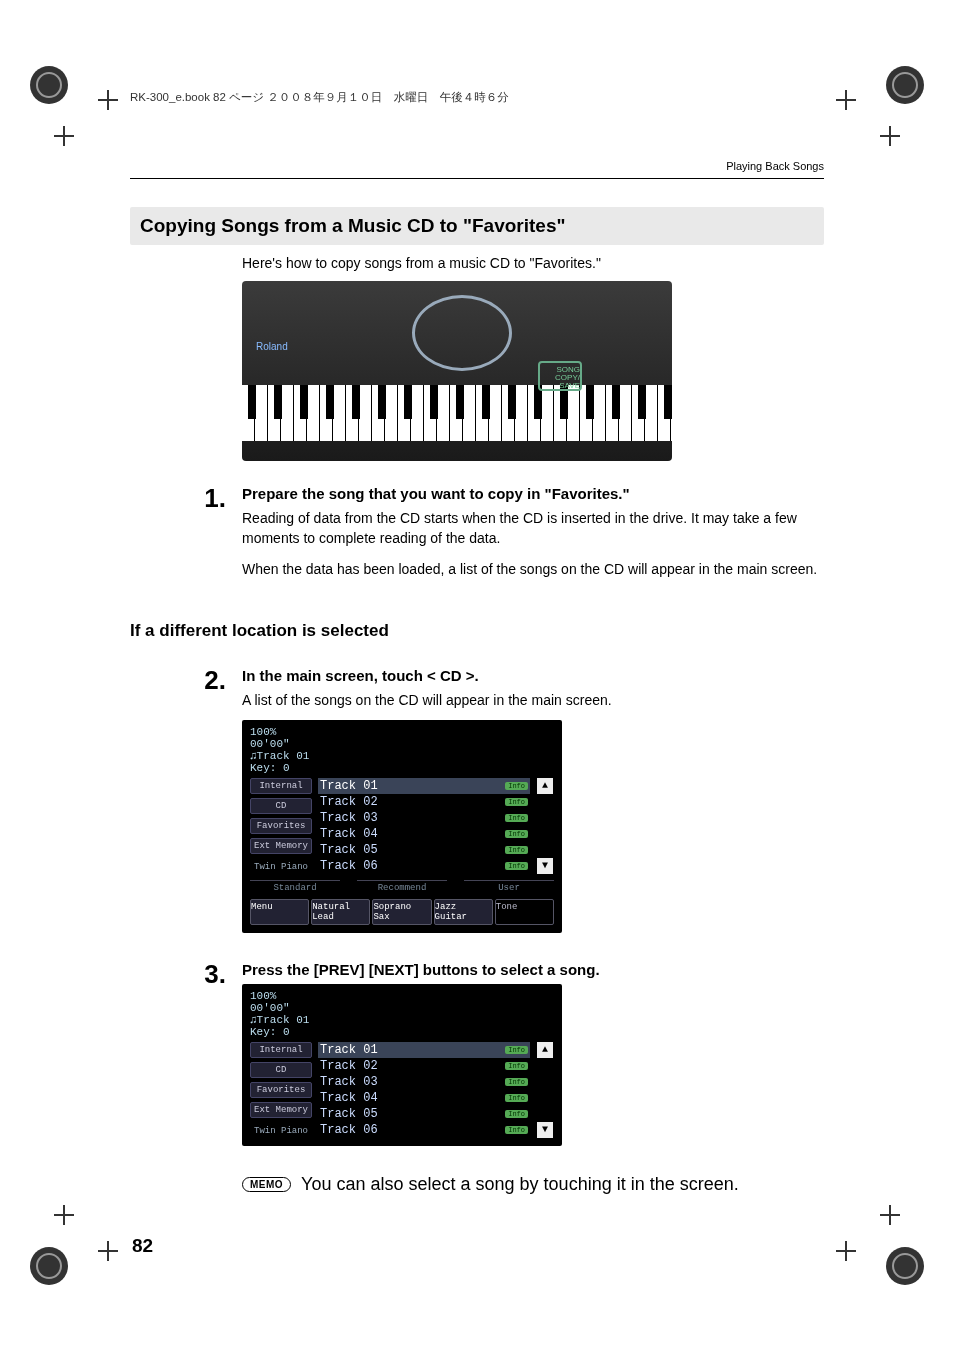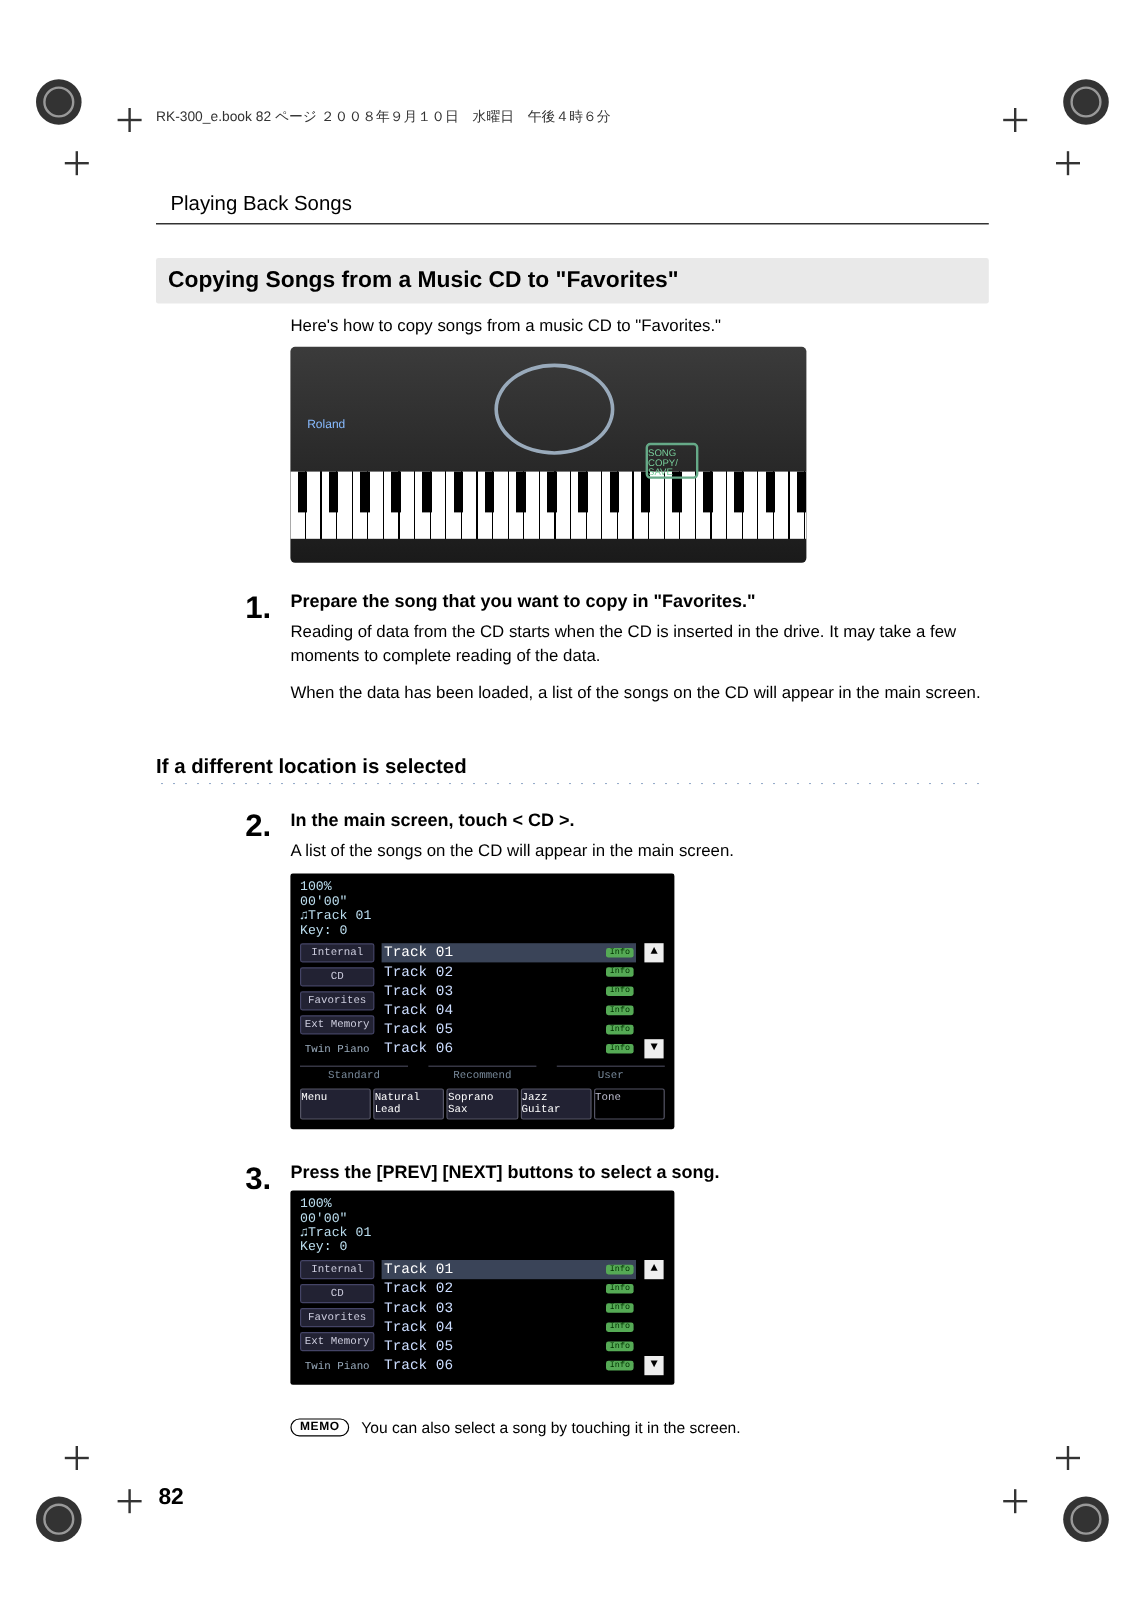--- a/index.html
+++ b/index.html
@@ -27,42 +27,42 @@
   .cross.htl{top:90px;left:98px;} .cross.htr{top:90px;right:98px;}
   .cross.hbl{bottom:90px;left:98px;} .cross.hbr{bottom:90px;right:98px;}
 
   .header-note{
     position:absolute; top:90px; left:130px; font-size:11.5px; color:#333;
   }
   .page-area{
     position:absolute; top:160px; left:130px; right:130px; bottom:160px;
   }
   .running-head{
-    font-size:17px; font-weight:400; margin-left:12px; margin-bottom:6px;
+    font-size:11px; font-weight:400; margin-left:12px; margin-bottom:6px;text-align:right;
   }
   .head-rule{ border:none; border-top:1.5px solid #000; margin-bottom:28px;}
   .section-title{
     background:#e9e9e9; font-weight:bold; font-size:19px;
     padding:8px 10px; border-radius:2px; margin-bottom:10px;
   }
   .intro{ font-size:14px; margin-left:112px; margin-bottom:10px;}
   .figure{
     margin-left:112px; margin-bottom:24px;
     width:430px; height:180px;
     background:linear-gradient(#3b3b3b,#1a1a1a);
     border-radius:4px; position:relative; overflow:hidden;
   }
   .figure .piano{position:absolute;left:0;right:0;bottom:20px;height:56px;
     background:repeating-linear-gradient(90deg,#fff 0 12px,#000 12px 13px);}
   .figure .piano::after{content:"";position:absolute;top:0;left:0;right:0;height:34px;
     background:repeating-linear-gradient(90deg,transparent 0 6px,#000 6px 14px,transparent 14px 26px);}
   .figure .lens{position:absolute;top:14px;left:170px;width:100px;height:76px;border:3px solid #9ab;
     border-radius:50%;}
   .figure .btn{position:absolute;right:90px;bottom:70px;width:44px;height:30px;border:2px solid #6a8;
-    border-radius:4px;font-size:8px;color:#7c9;text-align:left;padding-top:2px;}
+    border-radius:4px;font-size:8px;color:#7c9;text-align:right;padding-top:2px;}
   .figure .brand{position:absolute;left:14px;top:60px;color:#8bf;font-size:10px;}
   .step{display:flex;margin-left:72px;margin-bottom:14px;gap:16px;}
   .step-num{font-size:26px;font-weight:bold;width:24px;text-align:right;line-height:1;}
   .step-body{flex:1;}
   .step-head{font-weight:bold;font-size:15px;margin-bottom:6px;}
   .step-text{font-size:14px;margin-bottom:10px;line-height:1.45;}
   .subsection{font-weight:bold;font-size:17px;margin-top:32px;margin-bottom:2px;}
   .dotrule{height:4px;margin-bottom:20px;
     background-image:radial-gradient(#8aa2c4 1.2px,transparent 1.2px);
     background-size:10px 4px;}
@@ -83,21 +83,21 @@
   .scr-scroll{width:18px;display:flex;flex-direction:column;justify-content:space-between;align-items:center;}
   .scr-arrow{width:16px;height:16px;background:#eee;color:#000;font-size:10px;text-align:center;line-height:16px;}
   .scr-bottom{display:flex;gap:2px;margin-top:6px;}
   .scr-bottom .bb{flex:1;font-size:9px;text-align:left;border:1px solid #556;border-radius:2px;color:#bbc;padding:2px 0;}
   .scr-bottom .bb.on{background:#223;color:#fff;}
   .scr-tabsrow{display:flex;gap:17px;margin-top:6px;font-size:9px;color:#789;}
   .scr-tabsrow span{flex:1;text-align:center;border-top:1px solid #445;padding-top:2px;}
   .memo-row{display:flex;align-items:center;gap:10px;margin-left:112px;margin-top:2px;}
   .memo-badge{border:1.5px solid #000;border-radius:10px;font-size:10px;font-weight:bold;
     padding:1px 7px;letter-spacing:.5px;}
-  .memo-text{font-size:13px;}
+  .memo-text{font-size:18px;}
   .page-num{font-size:19px;font-weight:bold;margin-top:40px;margin-left:2px;}
 </style>
 </head>
 <body>
 
 <div class="regmark tl"></div>
 <div class="regmark tr"></div>
 <div class="regmark bl"></div>
 <div class="regmark br"></div>
 <div class="cross tl"></div>

